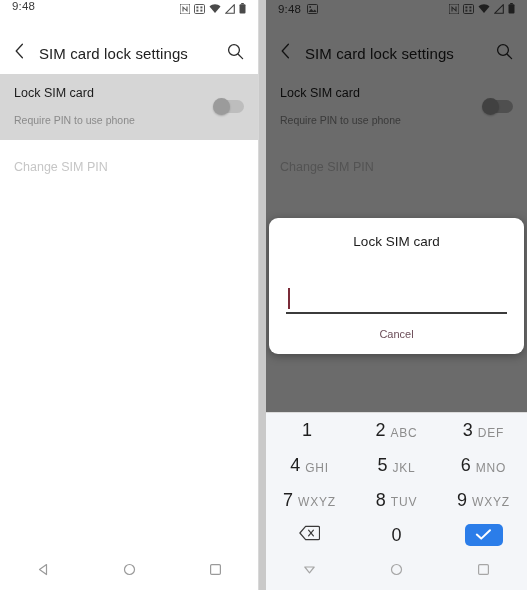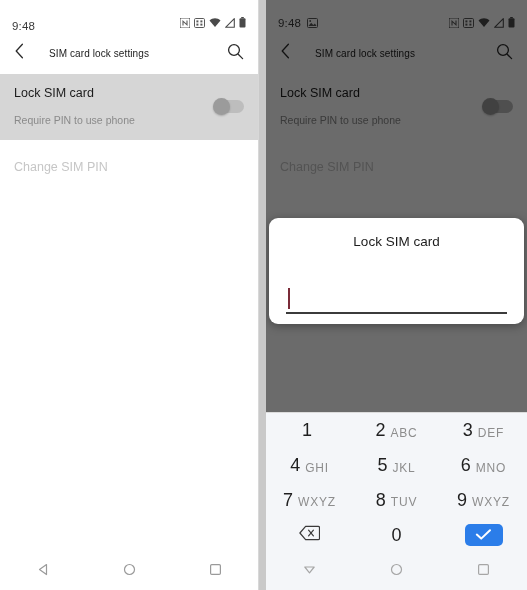--- a/index.html
+++ b/index.html
@@ -6,30 +6,30 @@
   body{width:527px;height:590px;font-family:"Liberation Sans",sans-serif;overflow:hidden;}
   .stage{position:relative;width:527px;height:590px;background:#c9c9c9;}
 
   
   .panel{position:absolute;top:0;height:590px;overflow:hidden;background:#fff;}
   .panel-left{left:0;width:258px;border-right:1px solid #d8d8d8;}
   .panel-right{left:266px;width:261px;}
   .panel-inner{position:absolute;inset:0;}
 
   
-  .statusbar{position:relative;height:32px;display:flex;align-items:flex-end;
+  .statusbar{position:relative;height:32px;display:flex;align-items:flex-start;
              padding:0 12px;box-sizing:border-box;}
   .sb-time{font-size:11.5px;color:#3a3a3a;letter-spacing:.2px;}
   .sb-left{display:flex;align-items:center;gap:6px;}
   .sb-right{margin-left:auto;display:flex;align-items:center;gap:4px;}
   .sb-ico{display:block;}
 
   
   .appbar{height:42px;display:flex;align-items:center;padding:0 14px;box-sizing:border-box;}
-  .appbar-title{font-size:10px;color:#212121;margin-left:24px;letter-spacing:.1px;}
+  .appbar-title{font-size:15px;color:#212121;margin-left:14px;letter-spacing:.1px;}
   .appbar-search{margin-left:auto;}
 
   
   .row-hl{background:#d6d6d6;padding:11px 14px 12px 14px;position:relative;display:flex;align-items:center;}
   .row-hl-txt{flex:1;}
   .row-title{font-size:12.5px;color:#1b1b1b;line-height:16px;}
   .row-sub{font-size:10.5px;color:#8a8a8a;line-height:15px;margin-top:12px;}
   .row-plain{padding:20px 14px;}
   .row-disabled{font-size:12.5px;color:#c6c6c6;}
 
@@ -242,20 +242,21 @@
       </div>
 
       <div class="scrim"></div>
 
       <div class="dialog">
         <div class="dlg-title">Lock SIM card</div>
         <div class="dlg-field">
           <span class="caret"></span>
           <span></span>
         </div>
+        <div class="dlg-btn cancel">Cancel</div>
       </div>
 
       <div class="keypad">
         <div class="kp-grid">
           <div class="key">
               <span class="dig">1</span>
               <span class="sub"></span>
             </div>
           <div class="key">
               <span class="dig">2</span>

